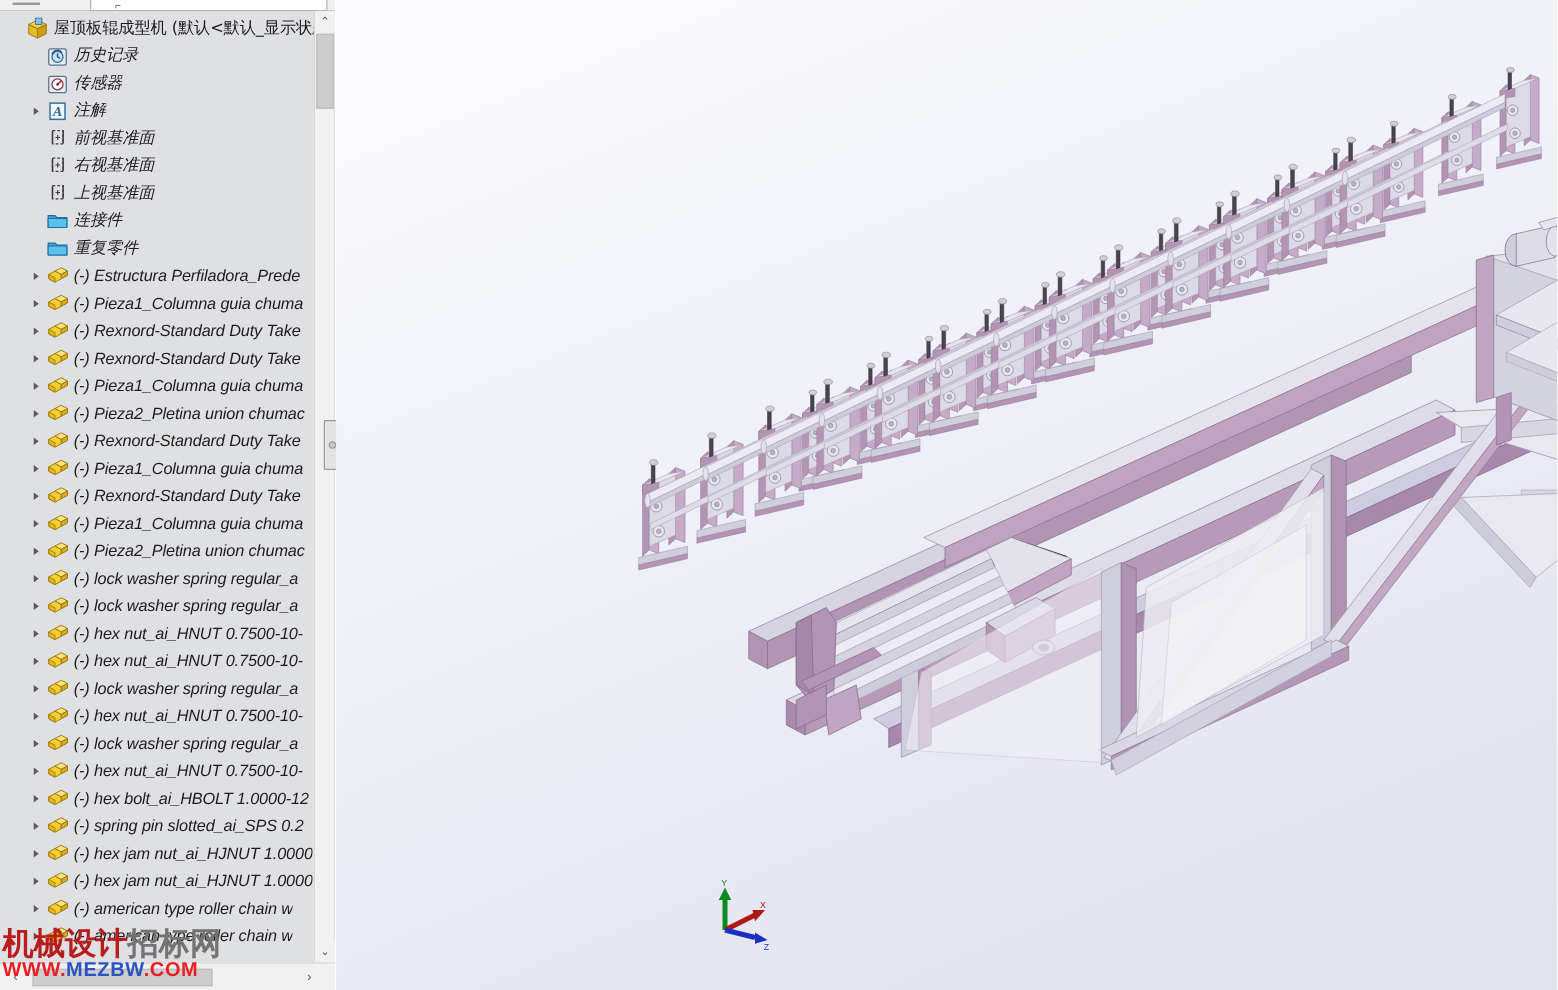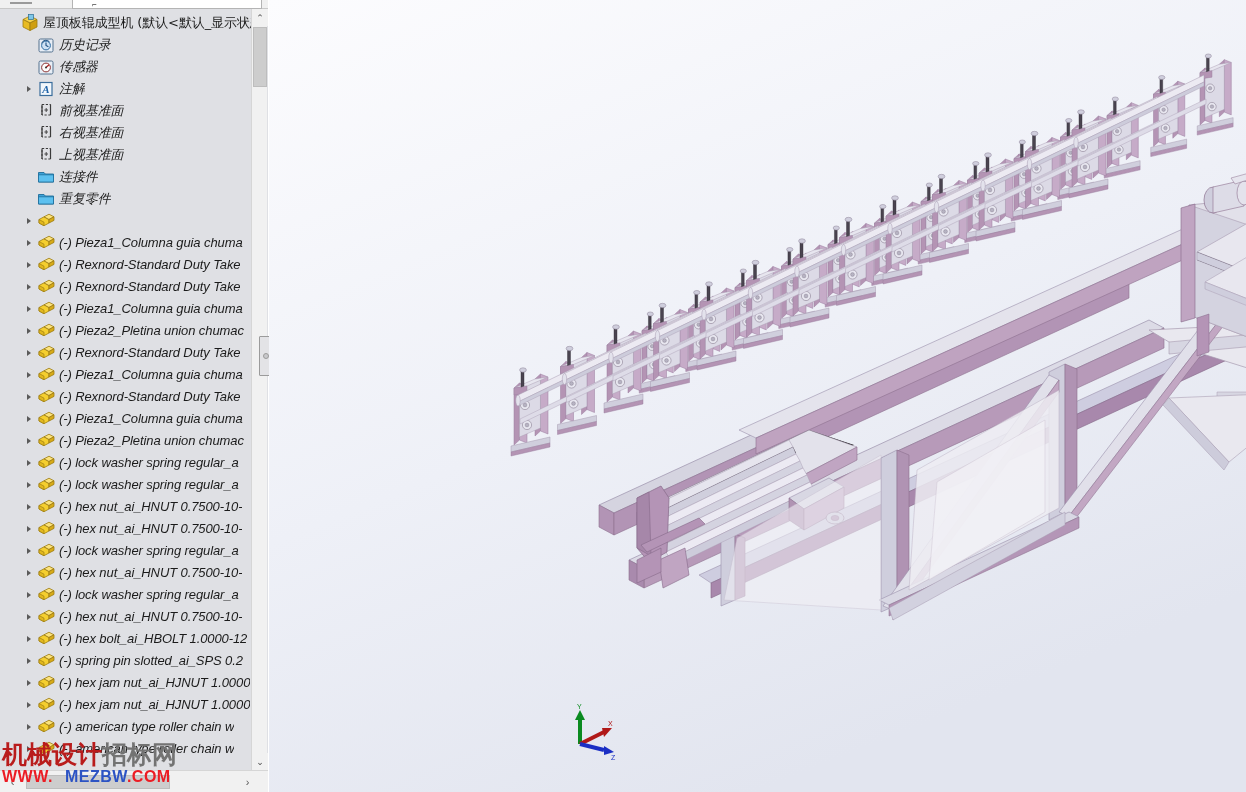--- a/index.html
+++ b/index.html
@@ -193,21 +193,21 @@
   #wm-cn .o { color:#737373; }
   #wm-url {
     font-family: "Liberation Sans", sans-serif;
     font-size: 16px;
     font-weight: bold;
     color: #ec1c24;
     letter-spacing: 0.5px;
     line-height: 18px;
     white-space: nowrap;
   }
-  #wm-url .mid { color:#2c53c4;margin-left:12px; }
+  #wm-url .mid { color:#2c53c4; }
 </style>
 </head>
 <body>
 
 <div id="app">
 
   <div id="left-panel">
 
     <div id="top-sliver">
       <div class="seg-a"></div>
@@ -328,20 +328,21 @@
             <div class="row ind1">
               <span class="arrow has"></span>
               <span class="icon">
                 <svg class="ic-svg" viewBox="0 0 20 20">
                   <polygon points="3,8.5 8,5.8 13,8.5 13,12 8,14.7 3,12" fill="#f5cf2f" stroke="#9c7b12" stroke-width="0.8"></polygon>
                   <polygon points="8,5.8 13,3.2 18,5.8 13,8.5" fill="#fbe27a" stroke="#9c7b12" stroke-width="0.8"></polygon>
                   <polygon points="13,8.5 18,5.8 18,9.4 13,12" fill="#d8ab18" stroke="#9c7b12" stroke-width="0.8"></polygon>
                   <polygon points="3,8.5 8,11.2 8,14.7 3,12" fill="#e2b81e" stroke="#9c7b12" stroke-width="0.7"></polygon>
                 </svg>
               </span>
+              <span class="label">(-) Estructura Perfiladora_Prede</span>
             </div>
             <div class="row ind1">
               <span class="arrow has"></span>
               <span class="icon">
                 <svg class="ic-svg" viewBox="0 0 20 20">
                   <polygon points="3,8.5 8,5.8 13,8.5 13,12 8,14.7 3,12" fill="#f5cf2f" stroke="#9c7b12" stroke-width="0.8"></polygon>
                   <polygon points="8,5.8 13,3.2 18,5.8 13,8.5" fill="#fbe27a" stroke="#9c7b12" stroke-width="0.8"></polygon>
                   <polygon points="13,8.5 18,5.8 18,9.4 13,12" fill="#d8ab18" stroke="#9c7b12" stroke-width="0.8"></polygon>
                   <polygon points="3,8.5 8,11.2 8,14.7 3,12" fill="#e2b81e" stroke="#9c7b12" stroke-width="0.7"></polygon>
                 </svg>

